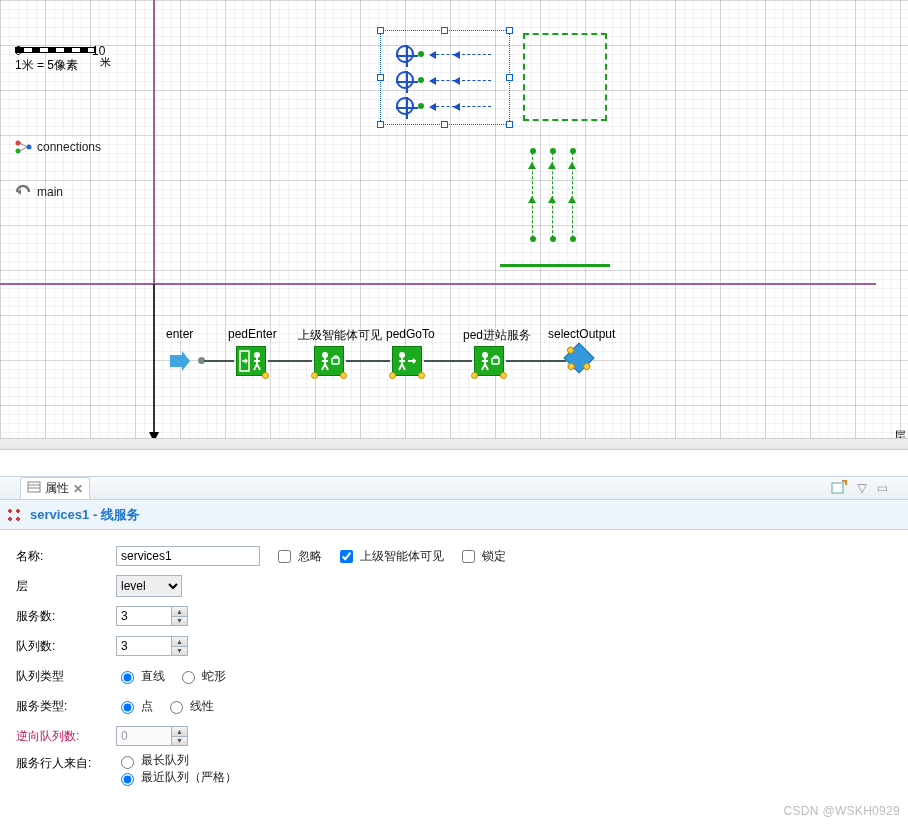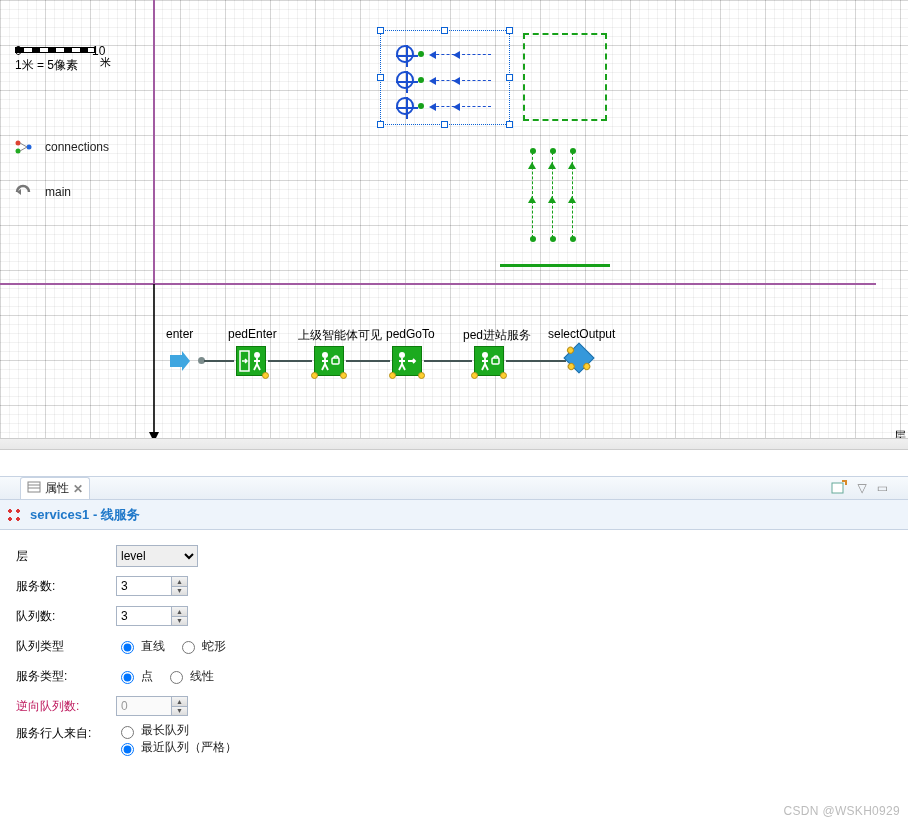--- a/index.html
+++ b/index.html
@@ -60,21 +60,21 @@
   .scale .bar {
     width:80px; height:6px;
     background: repeating-linear-gradient(to right,#000 0 8px,#fff 8px 16px);
     border:1px solid #000; margin:2px 0;
   }
   .scale .n0 { position:absolute; left:0; top:-1px; }
   .scale .n10 { position:absolute; left:77px; top:-1px; }
   .scale .unit { position:absolute; left:85px; top:10px; font-size:11px;}
   .scale .eq { margin-top:4px; }
 
-  .tree-item { display:flex; align-items:center; gap:12px; margin:2px 0; }
+  .tree-item { display:flex; align-items:center; gap:4px; margin:2px 0; }
   .tree { position:absolute; left:15px; top:138px; }
 
   .connections-ic svg, .main-ic svg { display:block; }
 
   
   .sel-box {
     position:absolute; left:380px; top:30px; width:130px; height:95px;
     border:1px dotted #0a62d6;
   }
   .handle {
@@ -208,21 +208,21 @@
     position:absolute; right:1px; top:1px; bottom:1px; width:16px;
     display:flex; flex-direction:column;
   }
   .num-wrap .spin div{
     flex:1; background:linear-gradient(#f4f4f4,#dcdcdc);
     border-left:1px solid #a8b4c5; font-size:7px;
     display:flex;align-items:center;justify-content:center;color:#555;
   }
   .num-wrap .spin div:first-child{border-bottom:1px solid #a8b4c5;}
   select.sel {
-    width:82px; height:22px; border:1px solid #a8b4c5; font:inherit;
+    width:66px; height:22px; border:1px solid #a8b4c5; font:inherit;
   }
   .chk { display:inline-flex; align-items:center; gap:4px; margin-left:14px;}
   .rad { display:inline-flex; align-items:center; gap:4px; margin-right:12px;}
   .toggle {
     width:30px;height:14px;border:1px solid #888;border-radius:8px;
     position:relative;background:#eef;
   }
   .toggle::after{
     content:"";position:absolute;right:1px;top:1px;width:12px;height:10px;
     border-radius:6px;background:#3b82d6;
@@ -428,20 +428,36 @@
     <span style="color:#888">▭</span>
   </div>
 </div>
 
 <div class="prop-head">
   <span class="svc-ic"></span>
   <span>services1 - 线服务</span>
 </div>
 
 <div class="form">
+  <div class="row">
+    <span class="lab">名称:</span>
+    <input class="txt" value="services1" style="">
+    <label class="chk">
+        <input type="checkbox" style="">
+        <span>忽略</span>
+      </label>
+    <label class="chk">
+        <input type="checkbox" checked="" style="">
+        <span>上级智能体可见</span>
+      </label>
+    <label class="chk">
+        <input type="checkbox" style="">
+        <span>锁定</span>
+      </label>
+  </div>
 
 
   <div class="row">
     <span class="lab">层</span>
     <select class="sel">
       <option>level</option>
     </select>
   </div>
 
   <div class="row">

